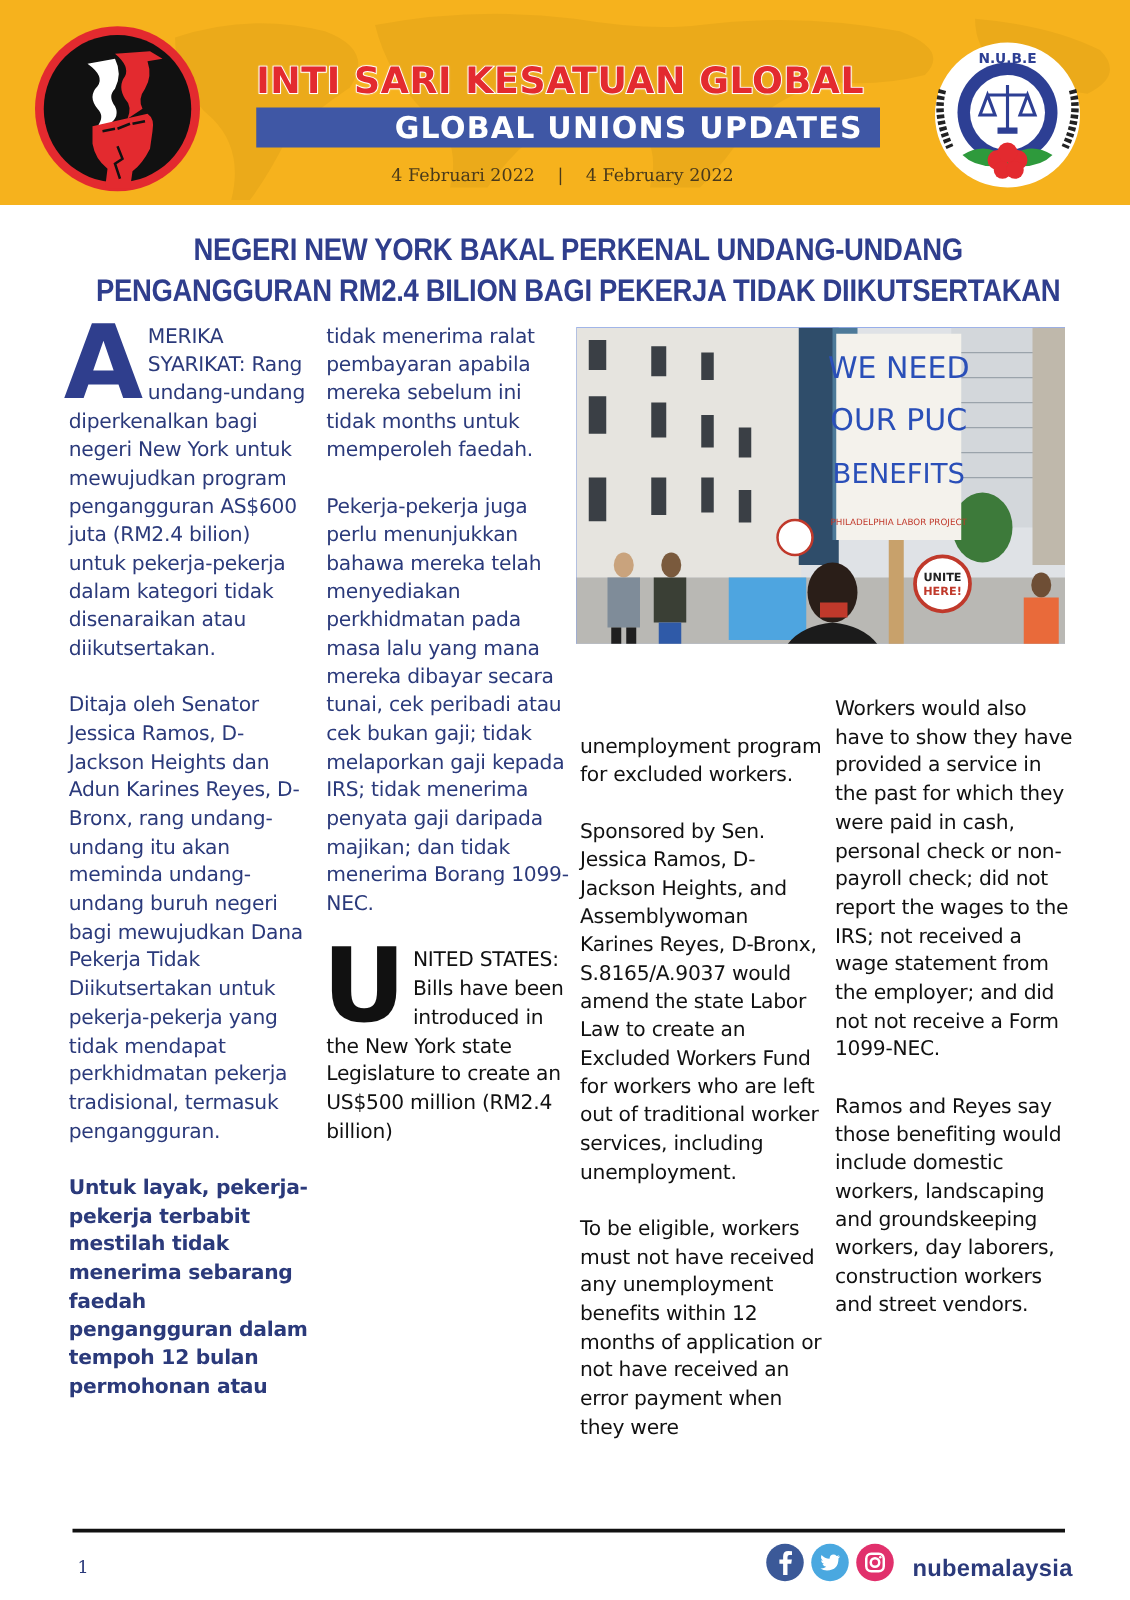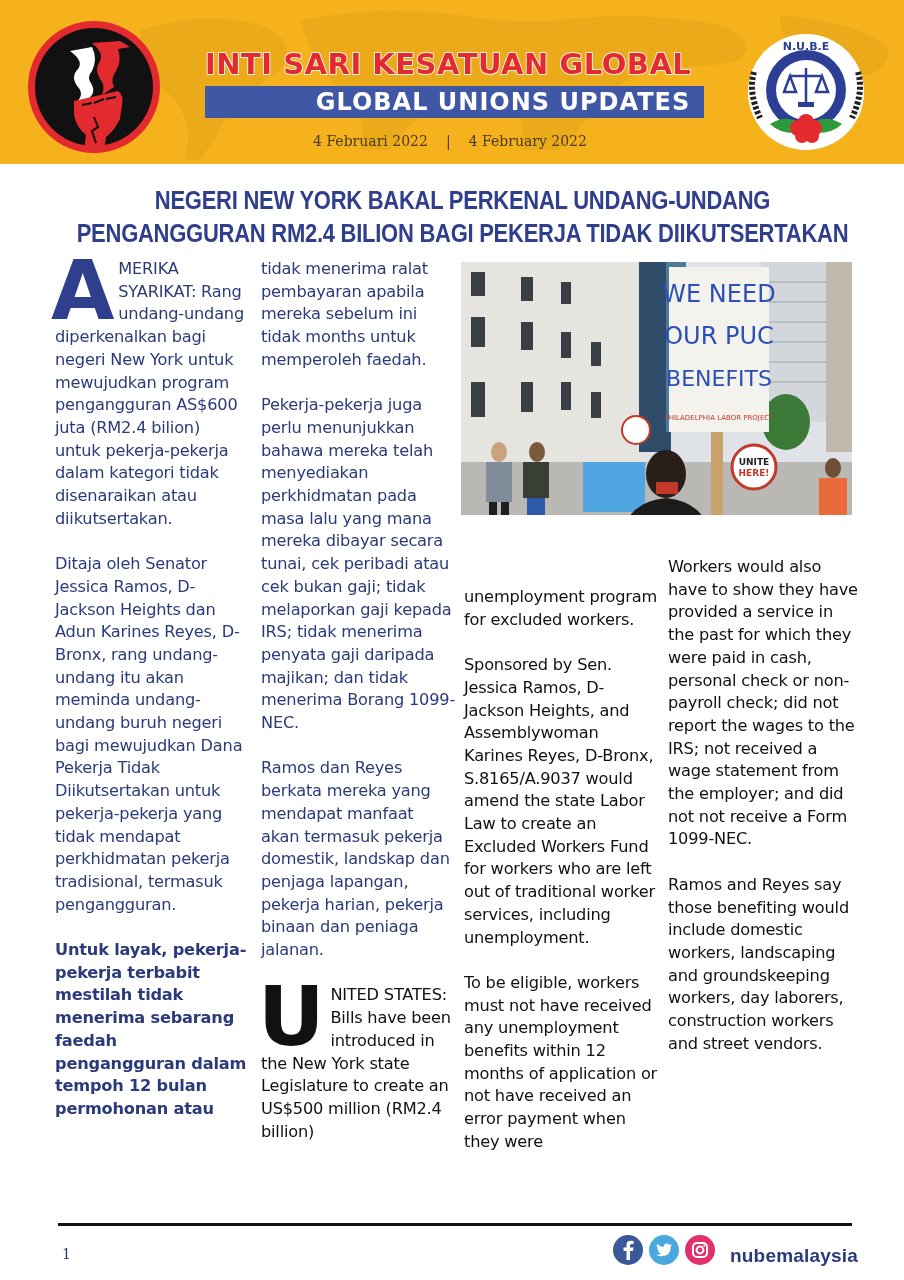--- a/index.html
+++ b/index.html
@@ -161,21 +161,20 @@
     <span class="dropcap-A">A</span>
     <span>MERIKA SYARIKAT: Rang undang-undang diperkenalkan bagi negeri New York untuk mewujudkan program pengangguran AS$600 juta (RM2.4 bilion) untuk pekerja-pekerja dalam kategori tidak disenaraikan atau diikutsertakan.</span>
   </p>
   <p>Ditaja oleh Senator Jessica Ramos, D-Jackson Heights dan Adun Karines Reyes, D-Bronx, rang undang-undang itu akan meminda undang-undang buruh negeri bagi mewujudkan Dana Pekerja Tidak Diikutsertakan untuk pekerja-pekerja yang tidak mendapat perkhidmatan pekerja tradisional, termasuk pengangguran.</p>
   <p style="height: auto; overflow: hidden; font-weight: bold;" id="m-p3a">Untuk layak, pekerja-pekerja terbabit mestilah tidak menerima sebarang faedah pengangguran dalam tempoh 12 bulan permohonan atau</p>
 </div>
 
 <div class="col malay col2">
   <p id="m-p3b">tidak menerima ralat pembayaran apabila mereka sebelum ini tidak months untuk memperoleh faedah.</p>
   <p>Pekerja-pekerja juga perlu menunjukkan bahawa mereka telah menyediakan perkhidmatan pada masa lalu yang mana mereka dibayar secara tunai, cek peribadi atau cek bukan gaji; tidak melaporkan gaji kepada IRS; tidak menerima penyata gaji daripada majikan; dan tidak menerima Borang 1099-NEC.</p>
-  <p>Ramos dan Reyes berkata mereka yang mendapat manfaat akan termasuk pekerja domestik, landskap dan penjaga lapangan, pekerja harian, pekerja binaan dan peniaga jalanan.</p>
   <p class="eng-block">
     <span class="dropcap-U">U</span>
     <span id="e-p1a">NITED STATES: Bills have been introduced in the New York state Legislature to create an US$500 million (RM2.4 billion)</span>
   </p>
 </div>
 
 <div class="photo">
   <svg width="391" height="277" viewBox="0 0 391 277">
     <rect x="0" y="0" width="391" height="277" fill="#dfe2e6"></rect>
     <rect x="0" y="0" width="180" height="200" fill="#e6e4df"></rect>

